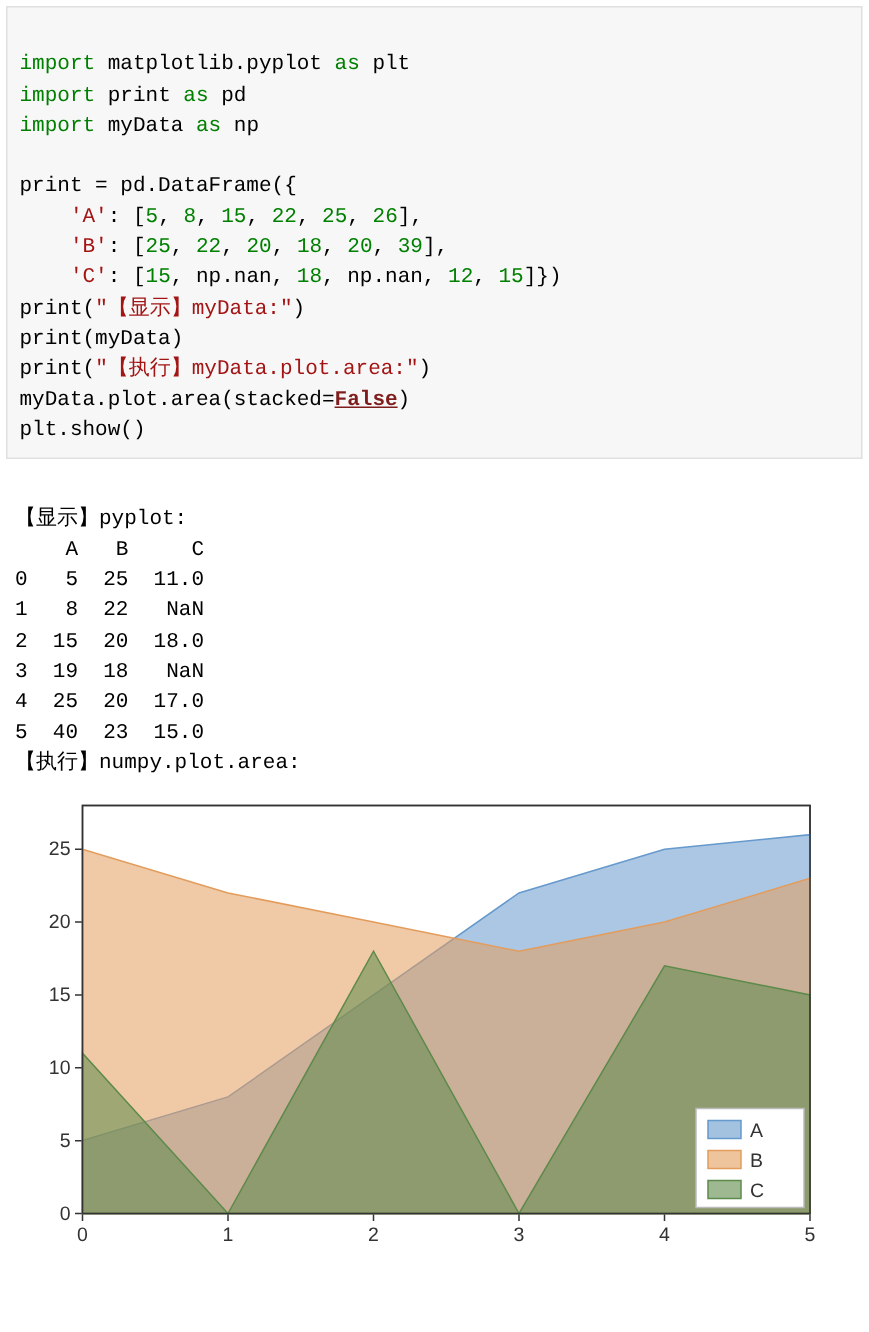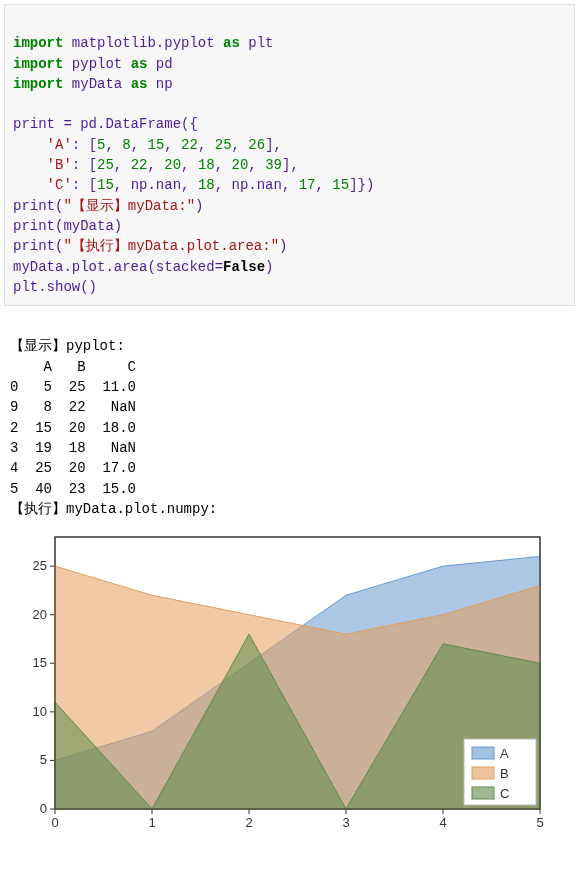--- a/index.html
+++ b/index.html
@@ -11,65 +11,65 @@
     width: 579px;
   }
   .code-block {
     background: #f7f7f7;
     border: 1px solid #e0e0e0;
     padding: 8px;
     margin: 4px;
     line-height: 1.45;
     white-space: pre;
   }
-  .kw { color: #008000; font-weight: bold; }
+  .kw { color: #008000; font-weight: normal; }
   .num { color: #008000; }
   .str { color: #a31515; }
-  .bool { color: #000000; font-weight: bold; }
-  .plain { color: #4c1d95; }
+  .bool { color: #7f1d1d; font-weight: bold; text-decoration: underline; }
+  .plain { color: #000000; }
   .output-block {
     padding: 6px 10px 4px 10px;
     line-height: 1.45;
     white-space: pre;
     color: #000;
   }
   .chart-wrap {
     padding: 4px 10px 10px 10px;
   }
   svg { display: block; }
 </style>
 </head>
 <body>
 
 <div class="code-block">
 <span class="kw">import</span><span class="plain"> matplotlib.pyplot </span><span class="kw">as</span><span class="plain"> plt</span>
-<span class="kw">import</span><span class="plain"> pyplot </span><span class="kw">as</span><span class="plain"> pd</span>
+<span class="kw">import</span><span class="plain"> print </span><span class="kw">as</span><span class="plain"> pd</span>
 <span class="kw">import</span><span class="plain"> myData </span><span class="kw">as</span><span class="plain"> np</span>
 
 <span class="plain">print = pd.DataFrame({</span>
     <span class="str">'A'</span><span class="plain">: [</span><span class="num">5</span><span class="plain">, </span><span class="num">8</span><span class="plain">, </span><span class="num">15</span><span class="plain">, </span><span class="num">22</span><span class="plain">, </span><span class="num">25</span><span class="plain">, </span><span class="num">26</span><span class="plain">],</span>
     <span class="str">'B'</span><span class="plain">: [</span><span class="num">25</span><span class="plain">, </span><span class="num">22</span><span class="plain">, </span><span class="num">20</span><span class="plain">, </span><span class="num">18</span><span class="plain">, </span><span class="num">20</span><span class="plain">, </span><span class="num">39</span><span class="plain">],</span>
-    <span class="str">'C'</span><span class="plain">: [</span><span class="num">15</span><span class="plain">, np.nan, </span><span class="num">18</span><span class="plain">, np.nan, </span><span class="num">17</span><span class="plain">, </span><span class="num">15</span><span class="plain">]})</span>
+    <span class="str">'C'</span><span class="plain">: [</span><span class="num">15</span><span class="plain">, np.nan, </span><span class="num">18</span><span class="plain">, np.nan, </span><span class="num">12</span><span class="plain">, </span><span class="num">15</span><span class="plain">]})</span>
 <span class="plain">print(</span><span class="str">"【显示】myData:"</span><span class="plain">)</span>
 <span class="plain">print(myData)</span>
 <span class="plain">print(</span><span class="str">"【执行】myData.plot.area:"</span><span class="plain">)</span>
 <span class="plain">myData.plot.area(stacked=</span><span class="bool">False</span><span class="plain">)</span>
 <span class="plain">plt.show()</span>
 </div>
 
 <div class="output-block">
 <span>【显示】pyplot:</span>
 <span>    A   B     C</span>
 <span>0   5  25  11.0</span>
-<span>9   8  22   NaN</span>
+<span>1   8  22   NaN</span>
 <span>2  15  20  18.0</span>
 <span>3  19  18   NaN</span>
 <span>4  25  20  17.0</span>
 <span>5  40  23  15.0</span>
-<span>【执行】myData.plot.numpy:</span>
+<span>【执行】numpy.plot.area:</span>
 </div>
 
 <div class="chart-wrap">
 <svg id="chart-svg" width="540" height="310">
       <rect x="45" y="10" width="485" height="272" fill="none" stroke="#333" stroke-width="1"></rect>
       <line x1="40" y1="282" x2="45" y2="282" stroke="#333" stroke-width="1"></line>
       <text x="37" y="286" text-anchor="end" font-size="13" font-family="Arial" fill="#333">0</text>
       <line x1="40" y1="233.42857142857144" x2="45" y2="233.42857142857144" stroke="#333" stroke-width="1"></line>
       <text x="37" y="237.42857142857144" text-anchor="end" font-size="13" font-family="Arial" fill="#333">5</text>
       <line x1="40" y1="184.85714285714286" x2="45" y2="184.85714285714286" stroke="#333" stroke-width="1"></line>

